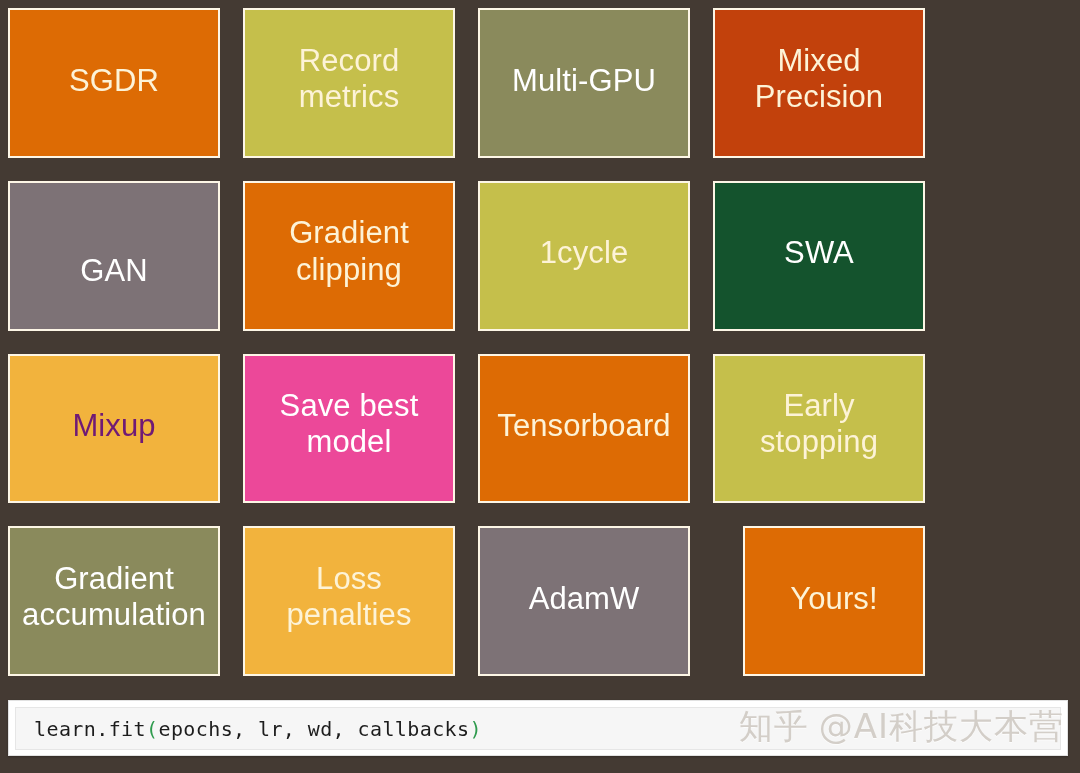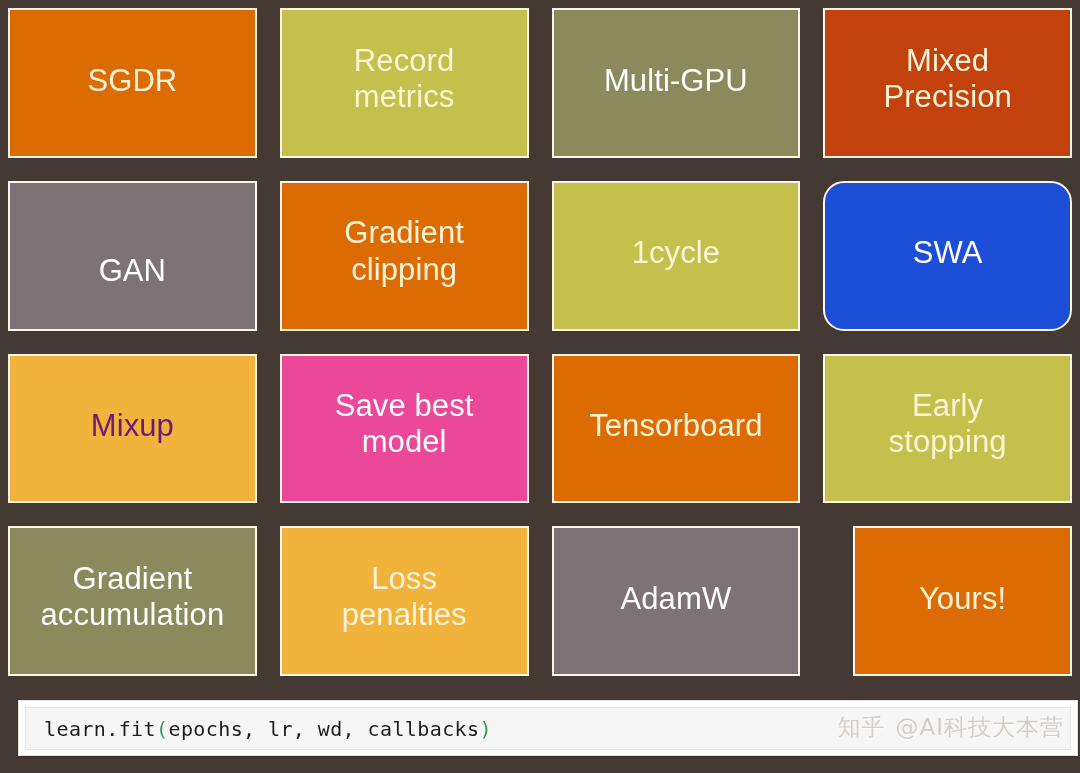--- a/index.html
+++ b/index.html
@@ -21,21 +21,21 @@
     width: 1080px;
     height: 773px;
     background: #443a33;
   }
 
   
   #tile-grid {
     position: absolute;
     left: 8px;
     top: 8px;
-    width: 1064px;
+    width: 917px;
     height: 668px;
     display: grid;
     grid-template-columns: repeat(4, 1fr);
     grid-template-rows: repeat(4, 1fr);
     column-gap: 23px;
     row-gap: 23px;
   }
 
   .tile {
     position: relative;
@@ -57,21 +57,21 @@
     white-space: pre-line;
     transform: translateY(-2px);
   }
   .tile.two-line .tile-label {
     transform: translateY(-4px);
   }
 
   
   #code-bar {
     position: absolute;
-    left: 18px;
+    left: 8px;
     top: 700px;
     width: 1060px;
     height: 56px;
     background: #ffffff;
     border: 1px solid #e2e2e2;
     box-sizing: border-box;
     box-shadow: 0 1px 2px rgba(0,0,0,0.25);
     display: flex;
     align-items: center;
   }
@@ -98,21 +98,21 @@
   #code-text .paren { color: #2f9b4e; }
 
   
   #watermark {
     position: absolute;
     right: 16px;
     top: 705px;
     height: 44px;
     display: flex;
     align-items: center;
-    font-size: 23px;
+    font-size: 34px;
     color: #d3cec8;
     letter-spacing: 1px;
     font-family: "DejaVu Sans", sans-serif;
     text-shadow: 0 1px 0 rgba(255,255,255,0.65);
     pointer-events: none;
     user-select: none;
   }
   #watermark .wm-brand { margin-right: 10px; }
 </style>
 </head>
@@ -138,21 +138,21 @@
       <div class="tile" style="background: rgb(125, 114, 118);">
         <div class="tile-label" style="color: rgb(255, 255, 255); margin-top: 36px;">GAN</div>
       </div>
       <div class="tile two-line" style="background: rgb(221, 107, 4);">
         <div class="tile-label" style="color: rgb(253, 243, 215);">Gradient
 clipping</div>
       </div>
       <div class="tile" style="background: rgb(197, 191, 75);">
         <div class="tile-label" style="color: rgb(253, 243, 215);">1cycle</div>
       </div>
-      <div class="tile" style="background: #1d4ed8; border-radius: 21px;">
+      <div class="tile" style="background: #14532d;">
         <div class="tile-label" style="color: rgb(255, 255, 255);">SWA</div>
       </div>
       <div class="tile" style="background: rgb(242, 179, 61);">
         <div class="tile-label" style="color: #701a75;">Mixup</div>
       </div>
       <div class="tile two-line" style="background: #ec4899;">
         <div class="tile-label" style="color: rgb(255, 255, 255);">Save best
 model</div>
       </div>
       <div class="tile" style="background: rgb(221, 107, 4);">

